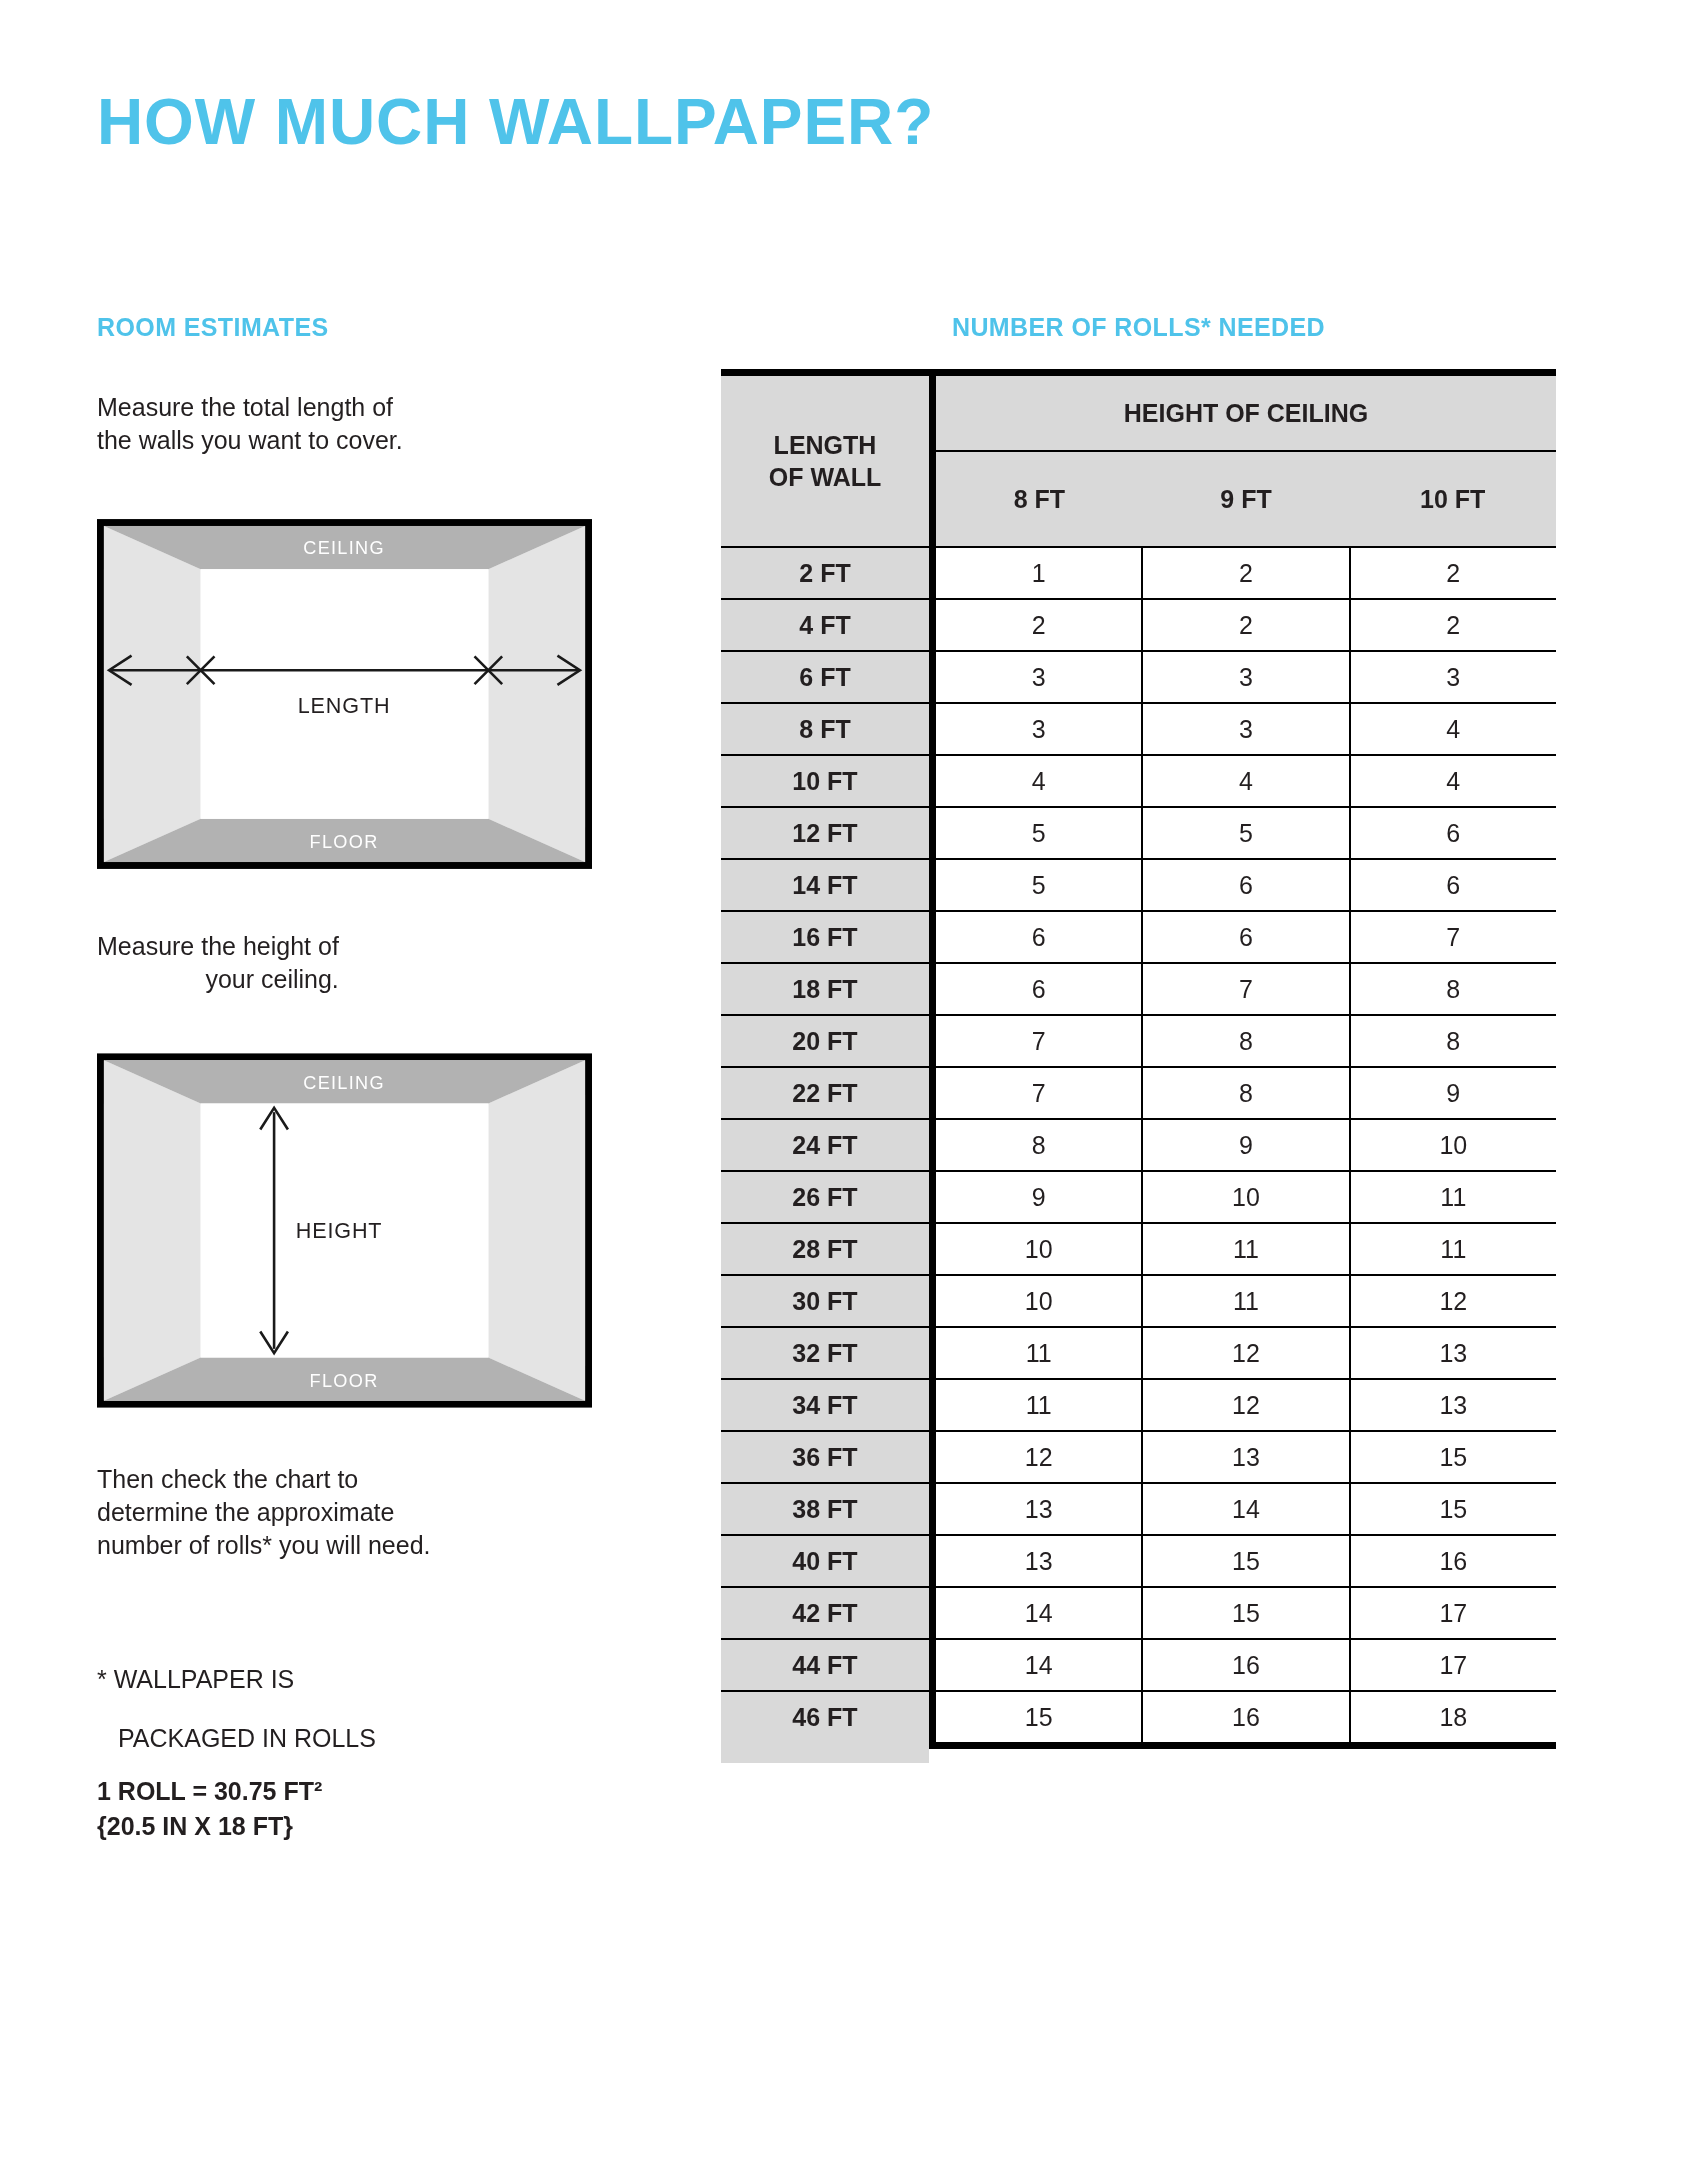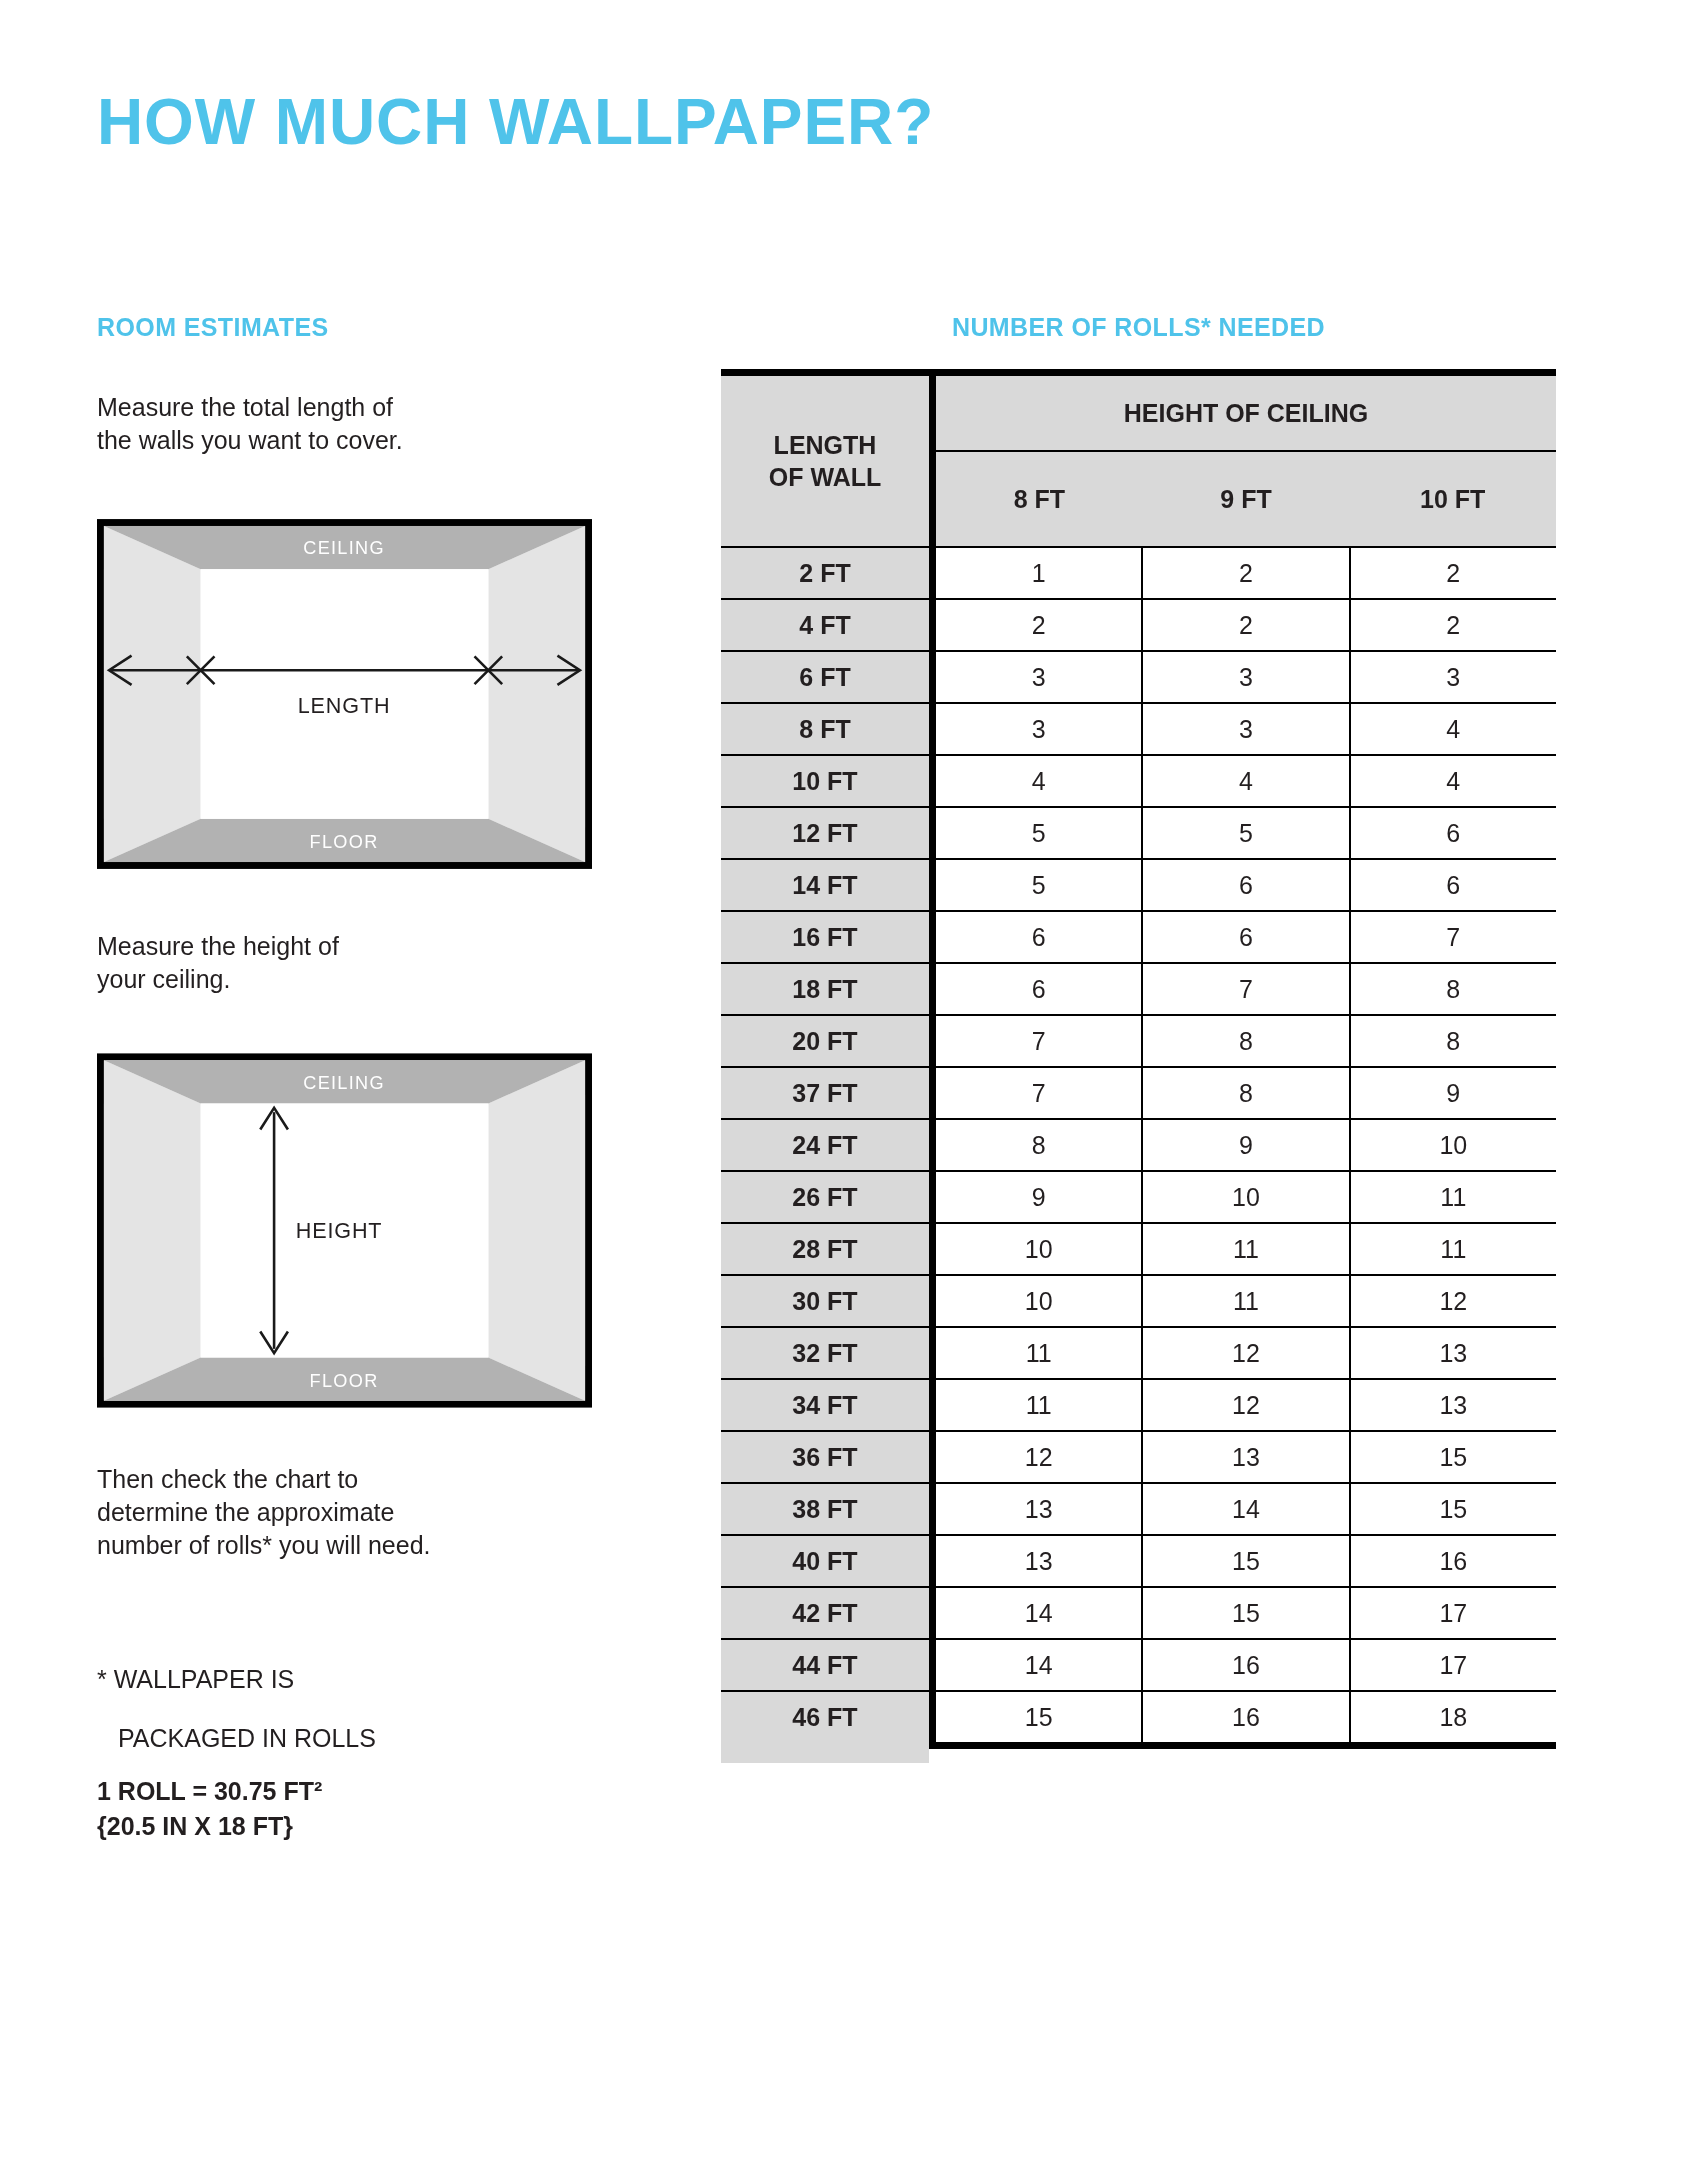--- a/index.html
+++ b/index.html
@@ -30,21 +30,21 @@
     font-size:25px; font-weight:bold; color:var(--accent);
     letter-spacing:0.4px; white-space:nowrap;
   }
   .heading-left{ left:97px; }
   .heading-table{ left:721px; width:835px; text-align:center; }
   .para{
     position:absolute; left:97px;
     font-size:25px; line-height:33px; color:var(--ink);
   }
   .para-1{ top:391px; }
-  .para-2{ top:930px; }
+  .para-2{ top:930px;text-align:right; }
   .para-3{ top:1463px; }
   .note{
     position:absolute; left:97px; top:1662px;
     font-size:25px; font-weight:normal; line-height:35px;
   }
   .note .indent{ padding-left:21px;margin-top:24px; }
   .roll-info{
     position:absolute; left:97px; top:1774px;
     font-size:25px; font-weight:bold; line-height:35px;
   }
@@ -260,21 +260,21 @@
         </div>
         <div class="t-row">
           <div class="t-row-label">20 FT</div>
           <div class="t-row-values">
             <div class="t-cell">7</div>
             <div class="t-cell">8</div>
             <div class="t-cell">8</div>
           </div>
         </div>
         <div class="t-row">
-          <div class="t-row-label">37 FT</div>
+          <div class="t-row-label">22 FT</div>
           <div class="t-row-values">
             <div class="t-cell">7</div>
             <div class="t-cell">8</div>
             <div class="t-cell">9</div>
           </div>
         </div>
         <div class="t-row">
           <div class="t-row-label">24 FT</div>
           <div class="t-row-values">
             <div class="t-cell">8</div>

